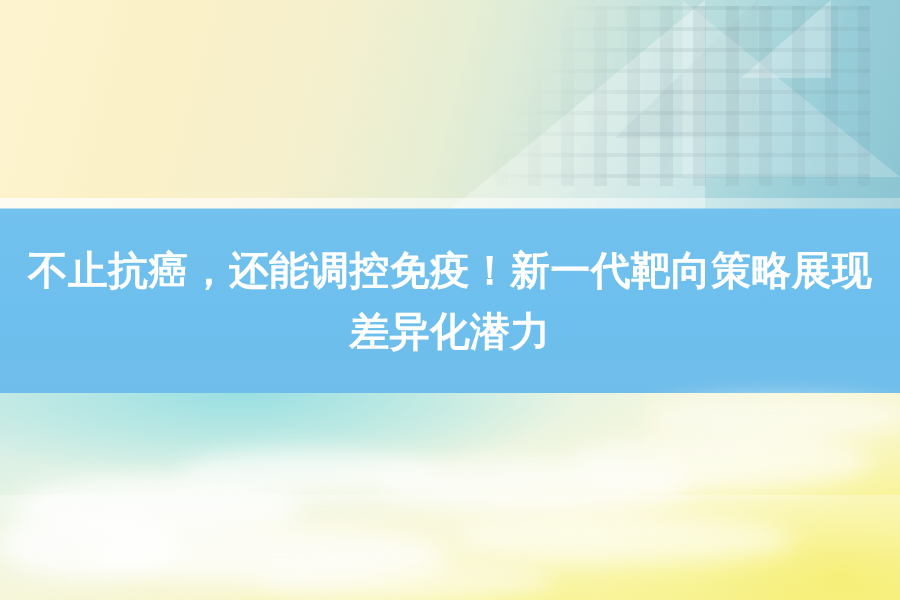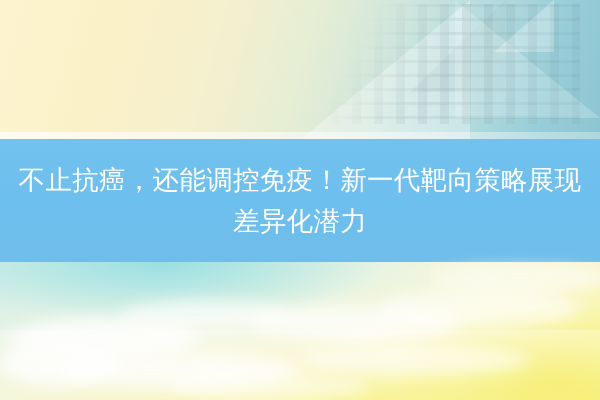--- a/index.html
+++ b/index.html
@@ -116,21 +116,21 @@
     align-items: center;
     justify-content: center;
   }
 
   .title-text {
     width: 580px;
     margin: 0;
     padding: 0;
     color: #ffffff;
     font-size: 26.5px;
-    font-weight: normal;
+    font-weight: bold;
     line-height: 41px;
     letter-spacing: 0.3px;
     text-align: center;
     text-rendering: geometricPrecision;
   }
 
   
   .sky {
     position: absolute;
     left: 0;

